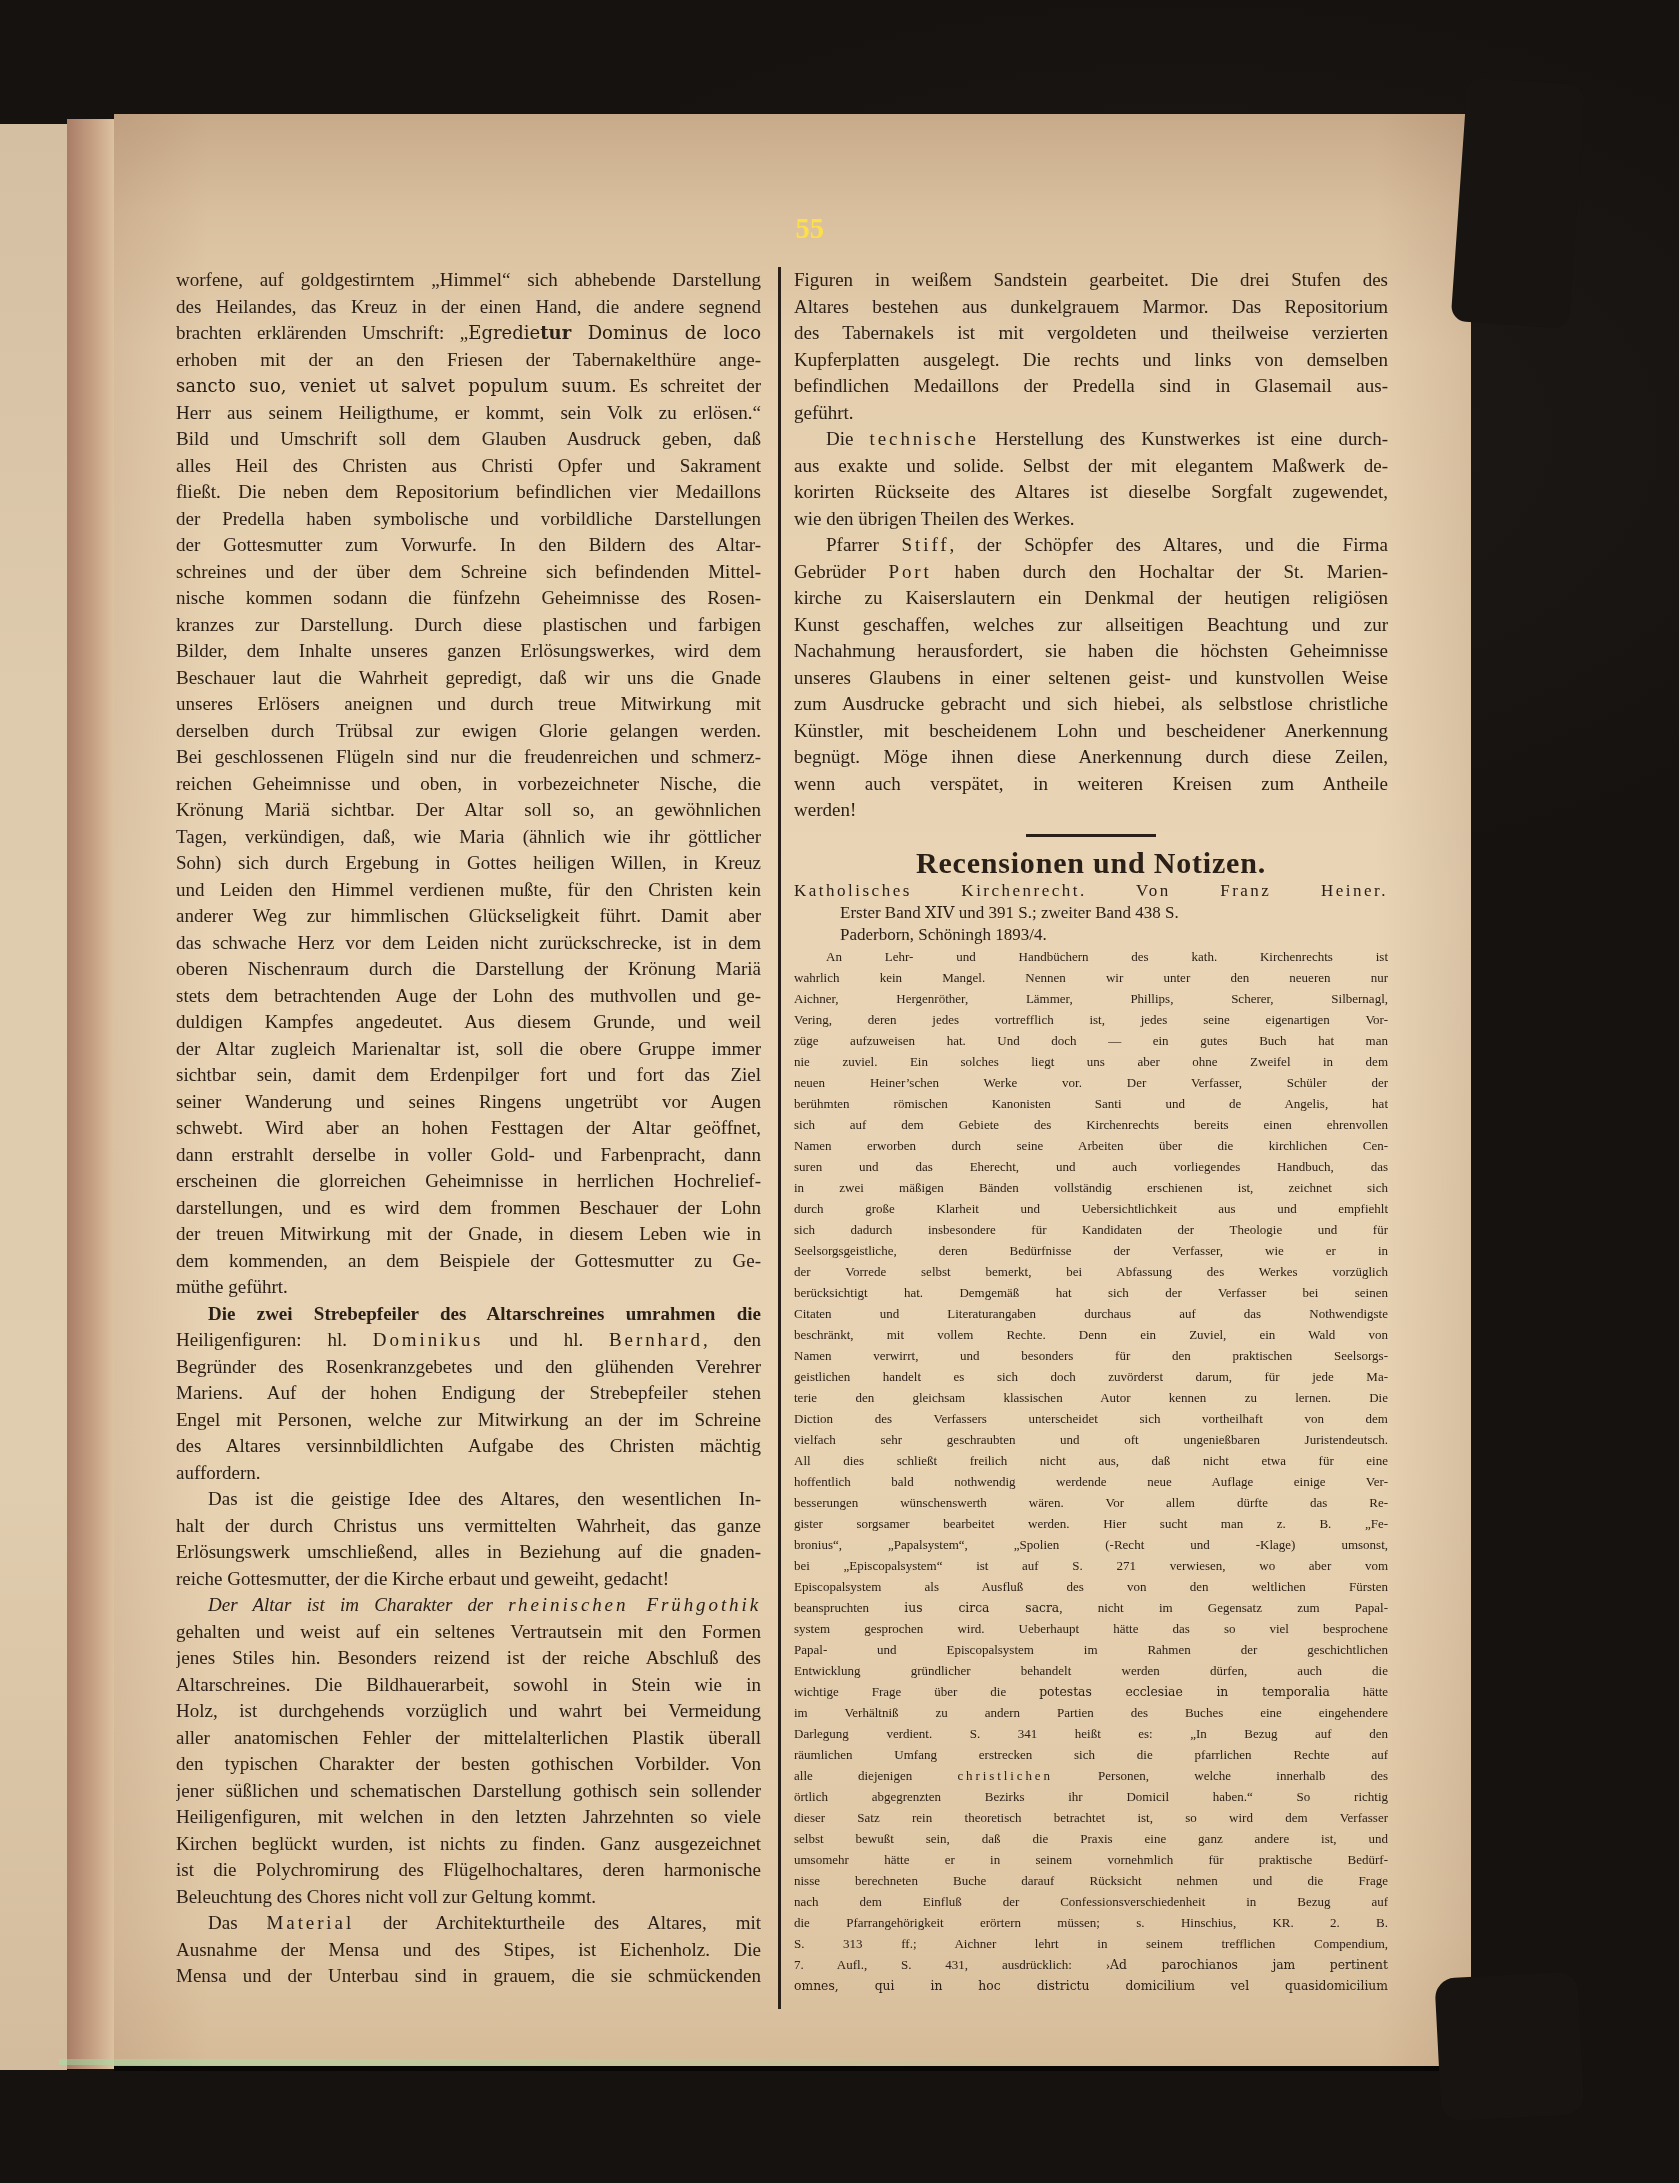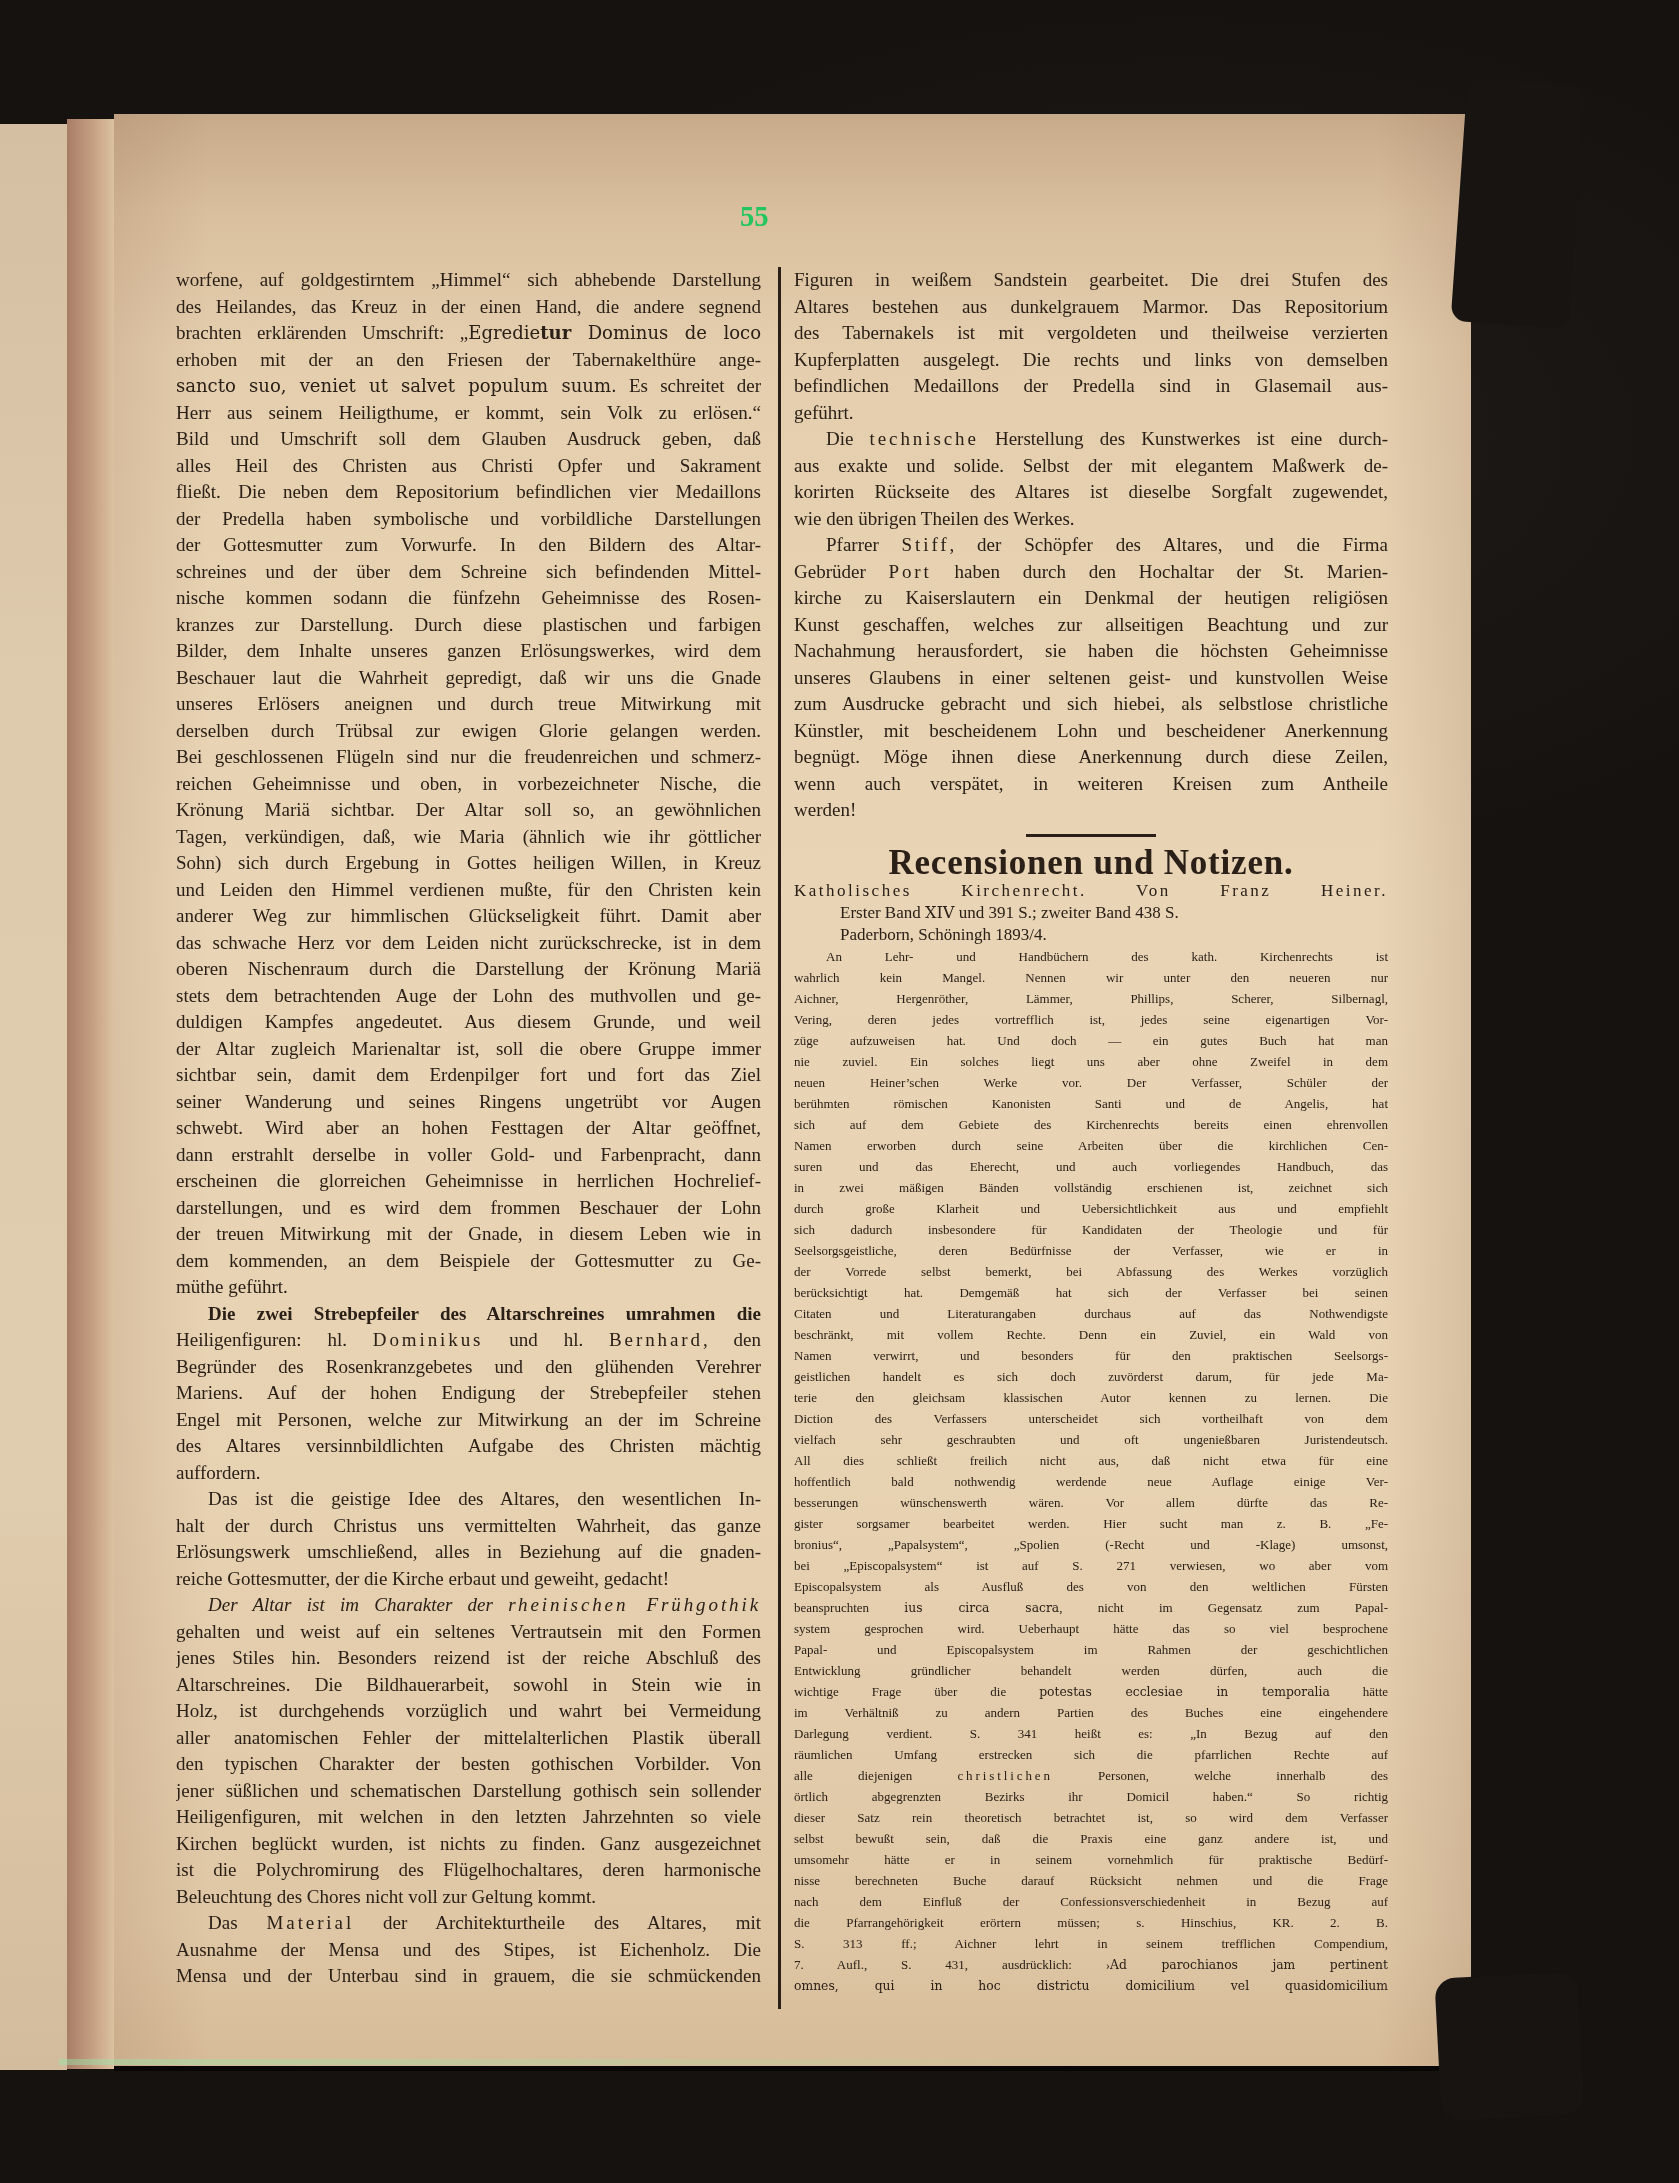--- a/index.html
+++ b/index.html
@@ -39,43 +39,43 @@
   .cover-flap-br{
     position:absolute;left:1438px;top:1975px;width:143px;height:143px;
     background:#181412;border-radius:20px;transform:rotate(-3deg);
   }
   .bottom-flash{
     position:absolute;left:59px;top:2059px;width:1201px;height:5.9px;
     background:linear-gradient(90deg, rgba(150,230,170,0.45), rgba(150,230,170,0.12) 70%, rgba(150,230,170,0));
   }
   
   .pagenum{
-    position:absolute;left:740px;top:201px;width:84px;
-    text-align:left;font-size:28.6px;font-weight:bold;color:#22c55e;
+    position:absolute;left:740px;top:213px;width:84px;
+    text-align:right;font-size:28.6px;font-weight:bold;color:#fde047;
   }
   .col{position:absolute;top:267px;color:#2b2018;}
   .col-left{left:176px;width:585px;}
   .col-right{left:794px;width:594px;}
   .divider{position:absolute;left:778px;top:267px;width:3.4px;height:1742px;background:#2b2018;}
   .para{margin:0;}
   .ln{
     height:26.5px;line-height:26.5px;font-size:19px;
     text-align:justify;text-align-last:justify;
     overflow:hidden;white-space:nowrap;
   }
   .ln.end{text-align-last:left;}
   .ln.rv{height:21px;line-height:21px;font-size:13px;}
   .ln.entry{height:22px;line-height:22px;font-size:17px;}
   .ln.sub{padding-left:46px;text-align-last:left;}
   .gesp{letter-spacing:2.5px;word-spacing:4.2px;}
   .sp{letter-spacing:2.9px;}
   .lat{font-family:"DejaVu Serif", serif;font-size:0.95em;}
   .section-rule{width:130px;height:3.4px;background:#2b2018;margin:10px auto 8.4px auto;}
   .heading{
-    height:35px;line-height:35px;font-size:35px;font-weight:bold;
+    height:35px;line-height:35px;font-size:30px;font-weight:bold;
     text-align:center;letter-spacing:0.8px;color:#2b2018;
   }
 </style>
 </head>
 <body>
 
 <div class="facing-edge"></div>
 <div class="gutter"></div>
 <div class="paper"></div>
 <div class="book-edge-right"></div>

